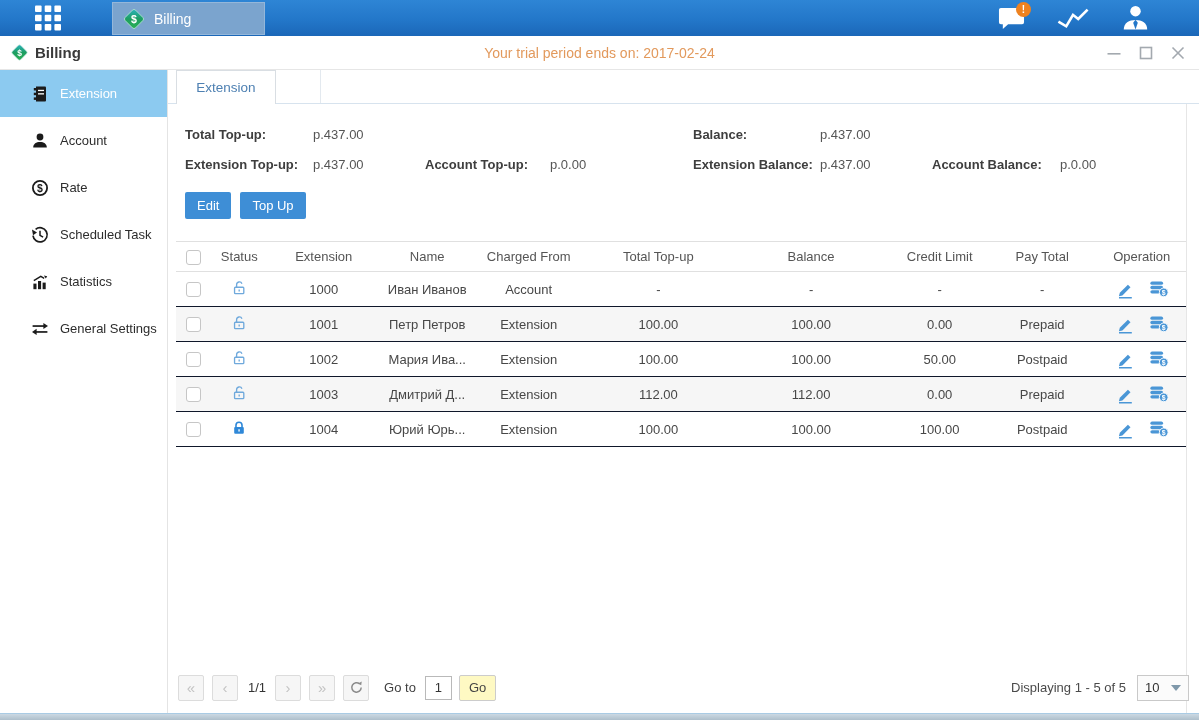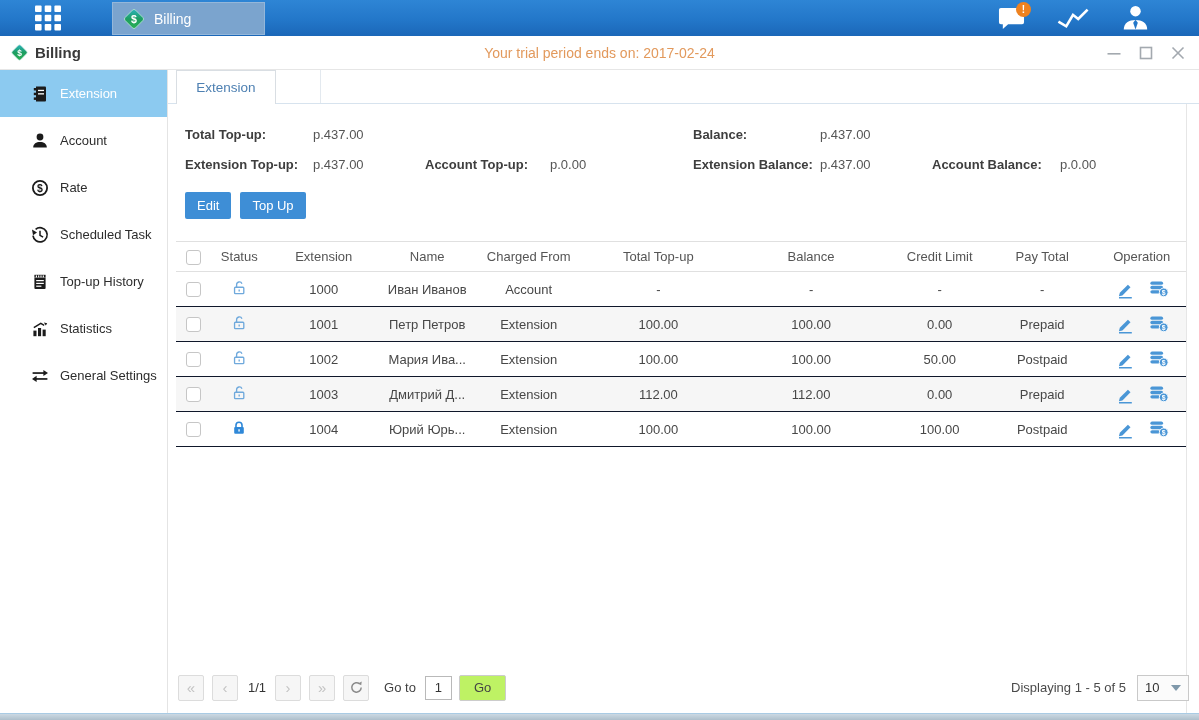--- a/index.html
+++ b/index.html
@@ -59,21 +59,21 @@
   .lock.closed { color:#2f88d8; }
   .op-ic { display:inline-block; width:20px; height:19px; color:#4a96d6; margin:0 7px; cursor:pointer; vertical-align:middle; }
 
   
   .pagination { position:absolute; left:10px; right:10px; bottom:12px; height:27px; display:flex; align-items:center; font-size:13px; color:#444; }
   .pg-btn { width:26px; height:26px; border:1px solid #dcdcdc; background:#f6f6f6; border-radius:2px; display:flex; align-items:center; justify-content:center; color:#c3c3c3; font-size:15px; margin-right:8px; cursor:pointer; flex:0 0 26px; }
   .pg-ind { margin:0 9px 0 2px; color:#333; }
   .pg-refresh { color:#8b8b8b; }
   .goto-label { margin:0 9px 0 7px; color:#3f3f3f; }
   .goto-input { width:27px; height:24px; border:1px solid #b9b9b9; text-align:center; font-size:13px; margin-right:7px; font-family:inherit; color:#333; }
-  .go-btn { height:26px; padding:0 14px; border:1px solid #ccc; background:#bef264; color:#444; border-radius:2px; font-size:13px; cursor:pointer; font-family:inherit; }
+  .go-btn { height:26px; padding:0 9px; border:1px solid #ccc; background:#fef9c3; color:#444; border-radius:2px; font-size:13px; cursor:pointer; font-family:inherit; }
   .pg-right { margin-left:auto; display:flex; align-items:center; gap:11px; color:#4a4a4a; }
   .size-select { width:52px; height:26px; border:1px solid #c9c9c9; background:#fbfbfb; display:flex; align-items:center; justify-content:space-between; padding:0 7px; cursor:pointer; color:#333; }
   .caret { width:0; height:0; border-left:5px solid transparent; border-right:5px solid transparent; border-top:6px solid #7f98aa; }
 
   .bottom-strip { flex:0 0 7px; height:7px; border-top:1px solid #a9cbe4; background:linear-gradient(180deg,#ccd9e3,#aebfcb); }
 </style>
 </head>
 <body>
 
 <div class="screen">
@@ -207,38 +207,20 @@
             <svg viewBox="0 0 18 18">
               <path d="M4.6 3.3A7.1 7.1 0 1 1 2 9.6" fill="none" stroke="currentColor" stroke-width="1.7"></path>
               <path d="M1 3.6 2 9.2l4-2.8z" fill="currentColor"></path>
               <path d="M9 4.8v4.5l3.1 1.9" fill="none" stroke="currentColor" stroke-width="1.5"></path>
             </svg>
           </span>
           <span>Scheduled Task</span>
         </div>
         <div class="side-item">
           <span class="icn">
-            <svg viewBox="0 0 18 18">
-              <path fill="currentColor" d="M3.4 4.4h11.2V15a1 1 0 0 1-1 1H4.4a1 1 0 0 1-1-1z"></path>
-              <rect x="3.4" y="1.8" width="11.2" height="2.6" fill="currentColor"></rect>
-              <g fill="#fff">
-                <rect x="4.8" y="2.4" width="1.2" height="2"></rect>
-                <rect x="7.1" y="2.4" width="1.2" height="2"></rect>
-                <rect x="9.4" y="2.4" width="1.2" height="2"></rect>
-                <rect x="11.7" y="2.4" width="1.2" height="2"></rect>
-                <rect x="5.2" y="7" width="7.6" height="1.2"></rect>
-                <rect x="5.2" y="9.8" width="7.6" height="1.2"></rect>
-                <rect x="5.2" y="12.6" width="5.2" height="1.2"></rect>
-              </g>
-            </svg>
-          </span>
-          <span>Top-up History</span>
-        </div>
-        <div class="side-item">
-          <span class="icn">
             <svg viewBox="0 0 18 18" fill="currentColor">
               <rect x="2.4" y="10.6" width="3.1" height="5.6"></rect>
               <rect x="7" y="8" width="3.1" height="8.2"></rect>
               <rect x="11.6" y="9.6" width="3.1" height="6.6"></rect>
               <path d="M2.8 7.6 9.8 3.4l3.4 2" stroke="currentColor" stroke-width="1.5" fill="none"></path>
               <path d="M16.2 3.2l-3.4-.6 2 2.8z"></path>
             </svg>
           </span>
           <span>Statistics</span>
         </div>

